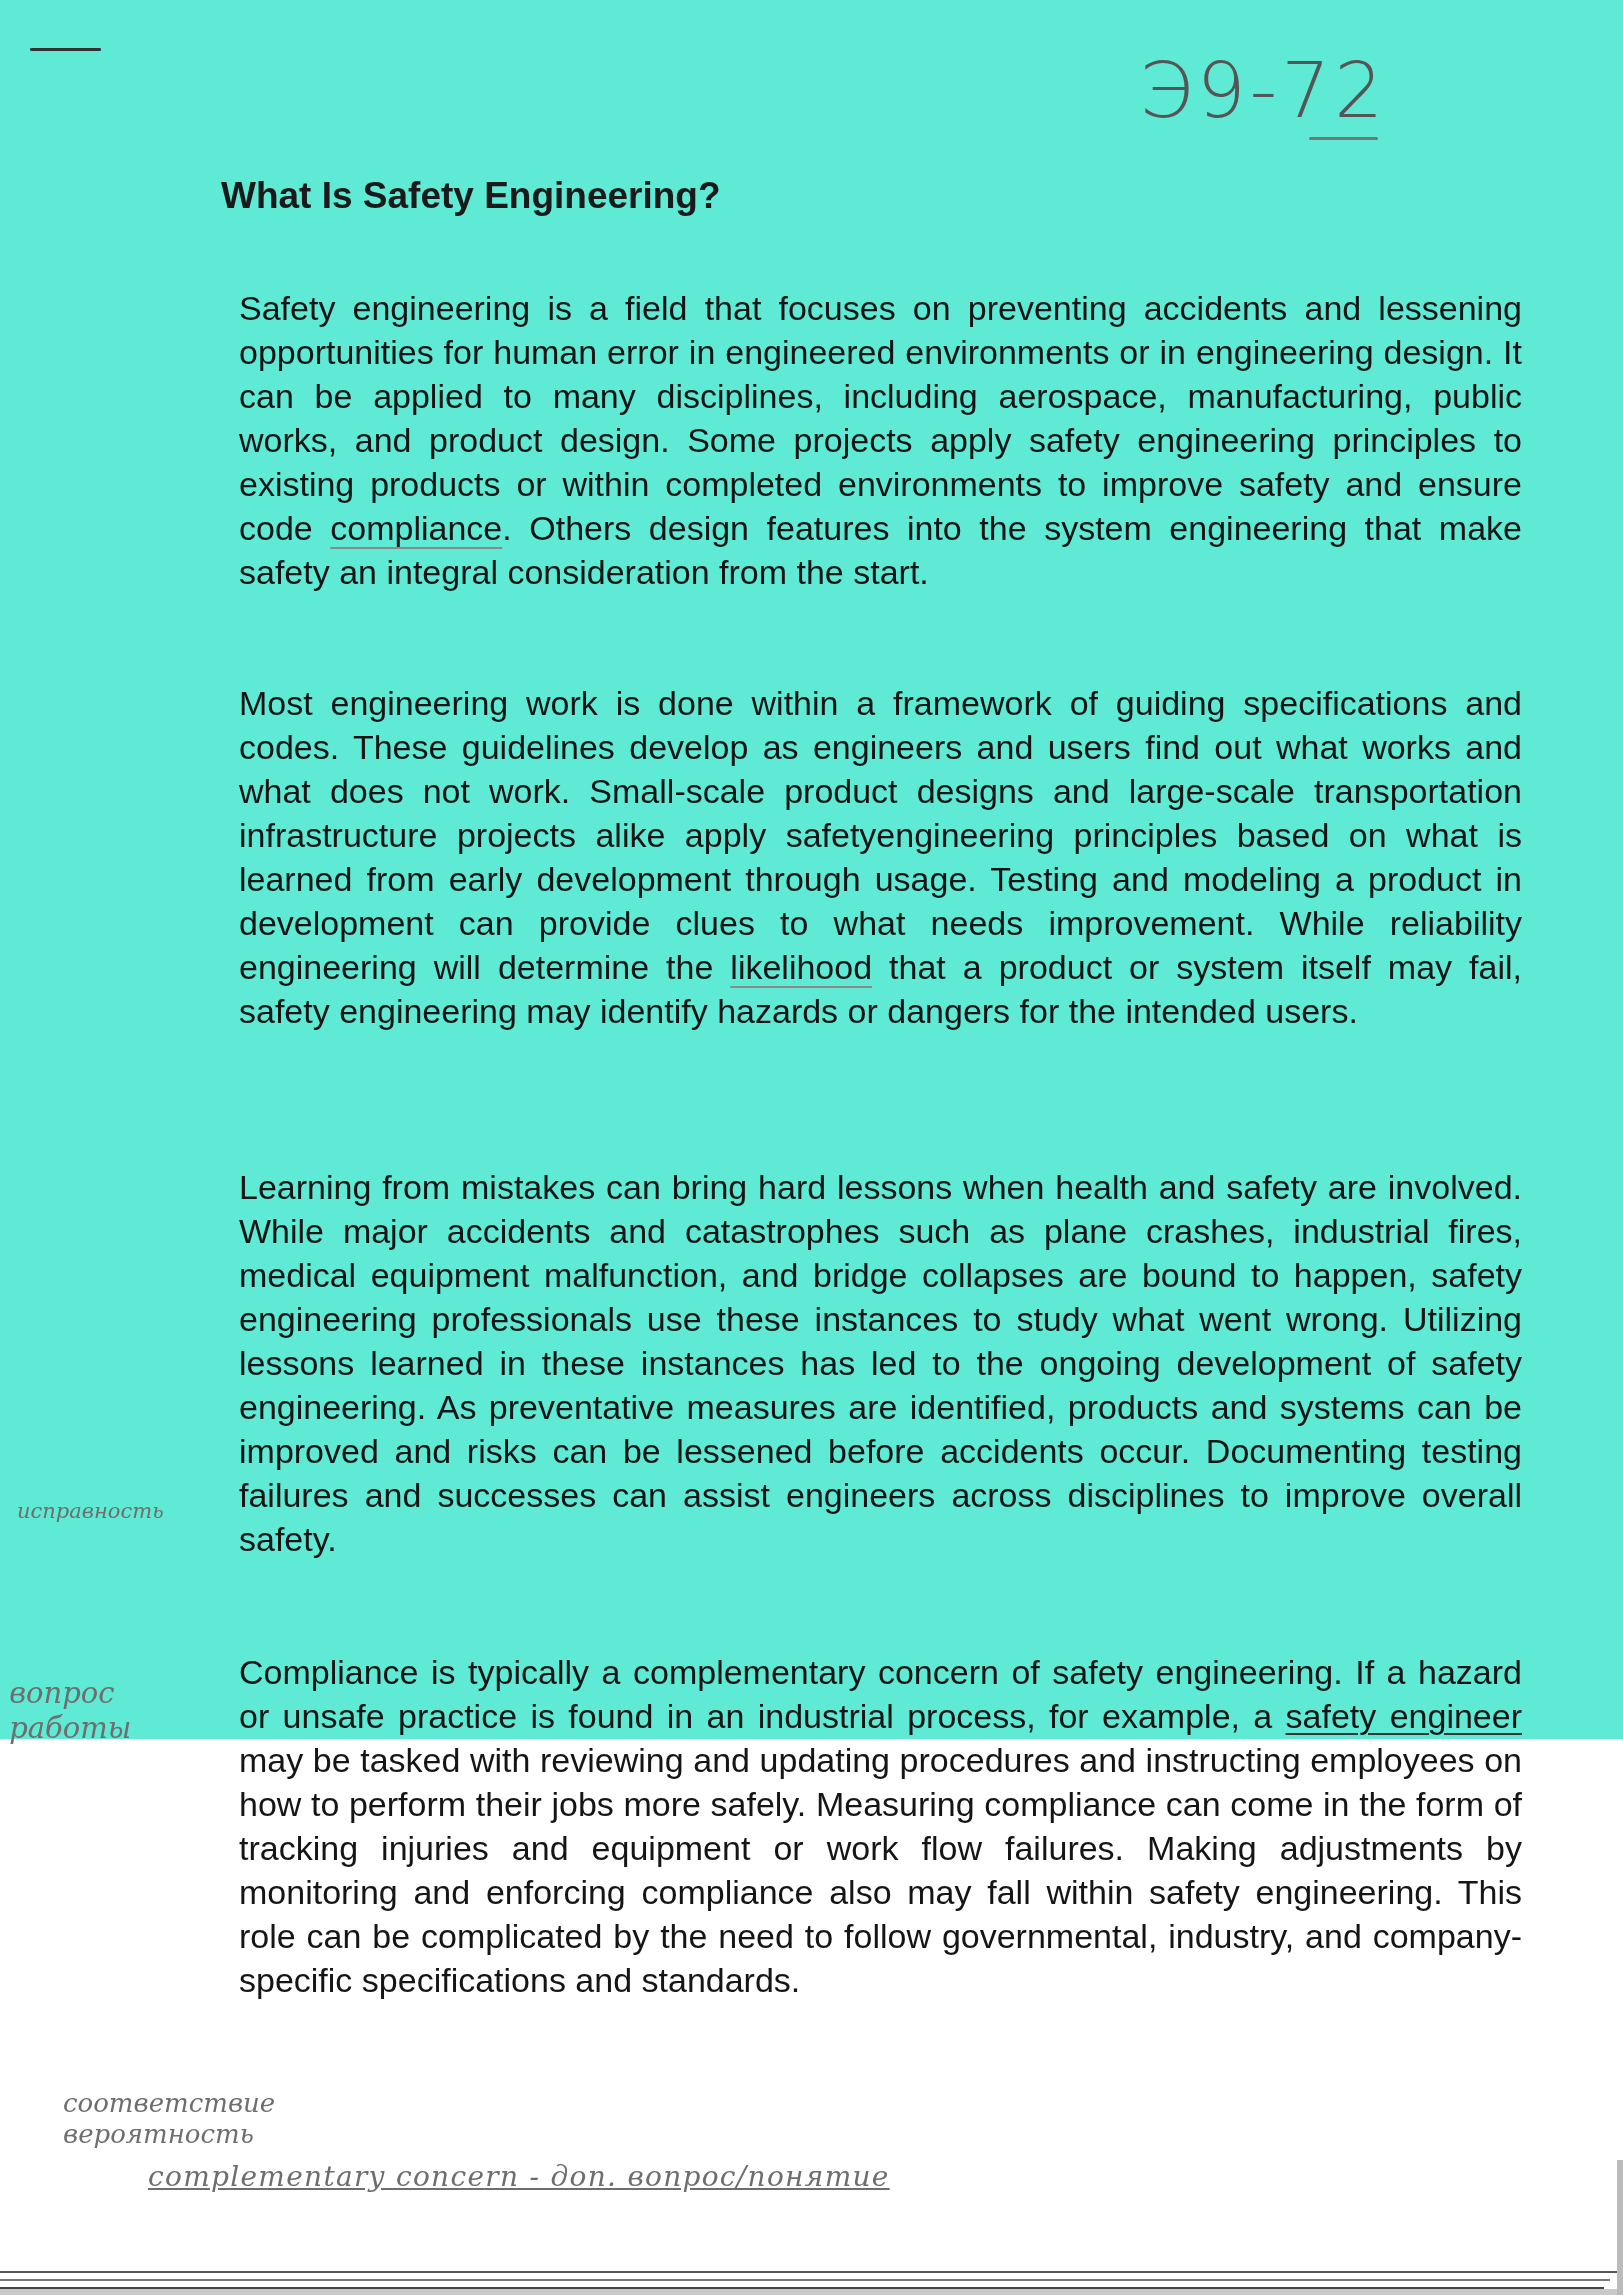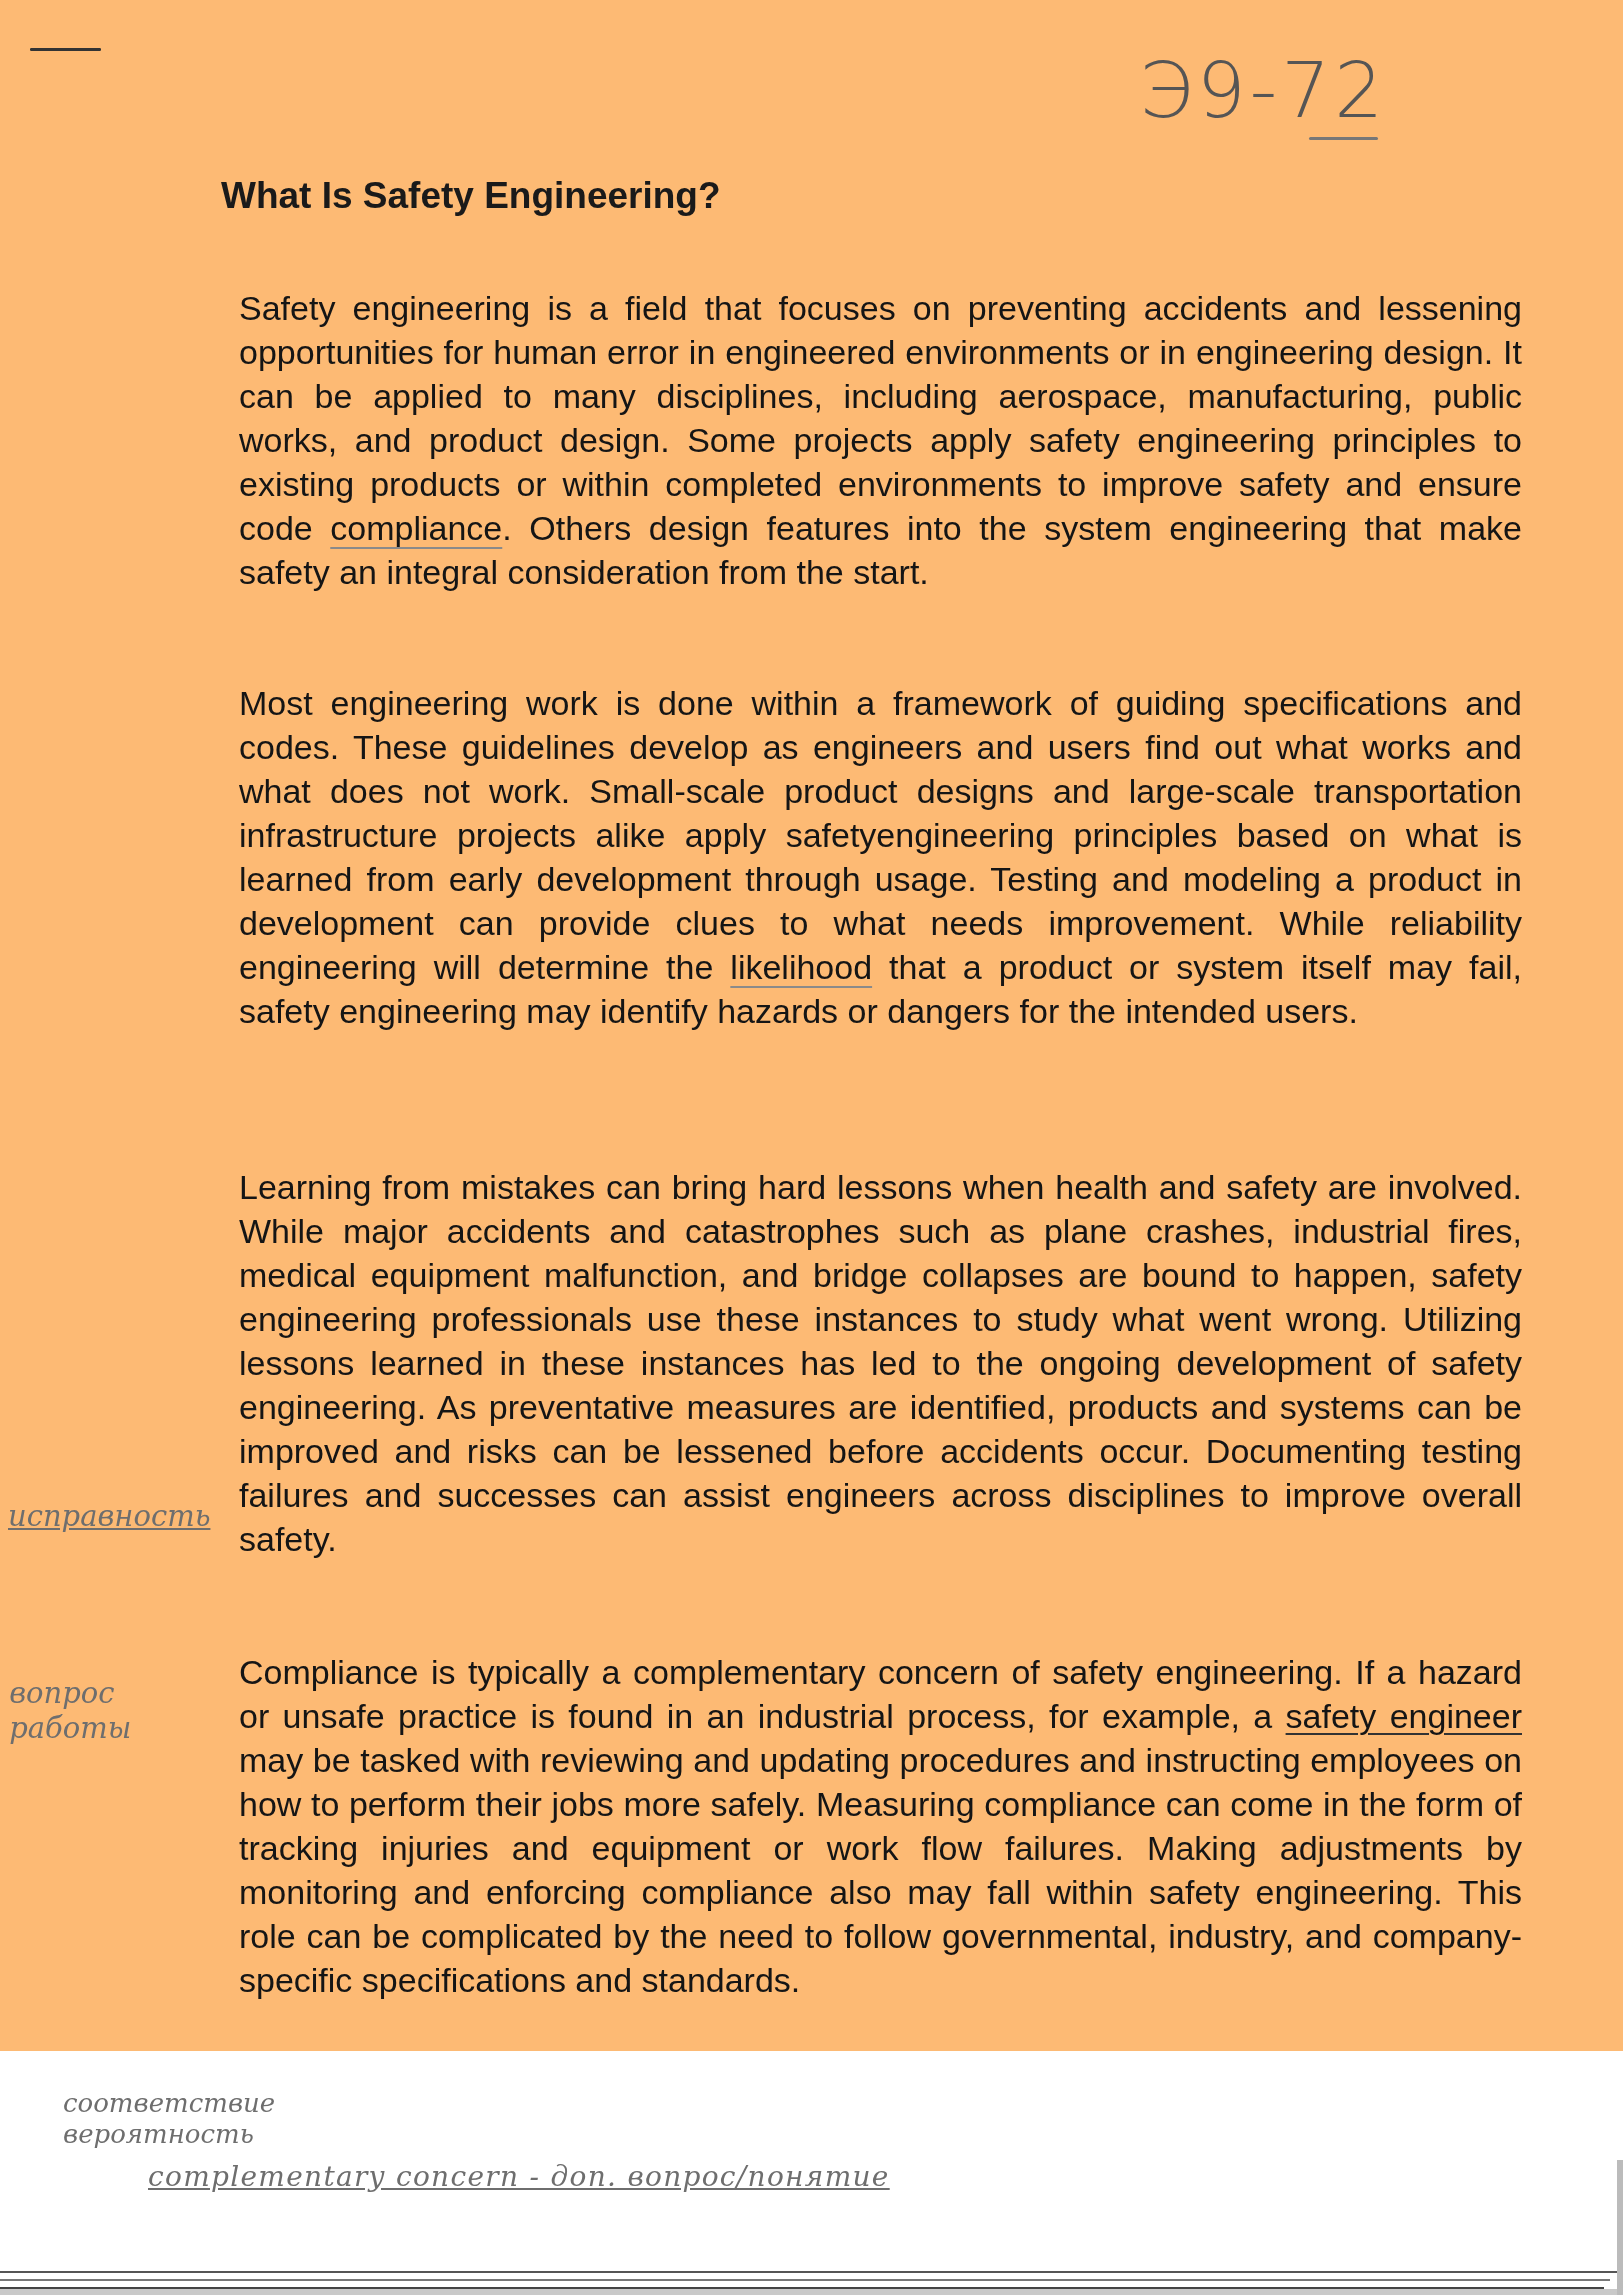--- a/index.html
+++ b/index.html
@@ -3,22 +3,22 @@
 <meta charset="utf-8">
 <style>
   html, body { margin: 0; padding: 0; }
   body {
     width: 1623px; height: 2295px; position: relative; overflow: hidden;
     background: #ffffff;
     font-family: "Liberation Sans", sans-serif;
     color: #111111;
   }
   .page {
-    position: absolute; left: 0; top: 0; width: 1623px; height: 2051px;
-    background: #fdba74;
+    position: absolute; left: 0; top: 0; width: 1623px; height: 1739px;
+    background: #5eead4;
   }
   .page-edge-1, .page-edge-2, .page-edge-3 {
     position: absolute; left: 0; height: 2px; background: #555;
   }
   .page-edge-1 { top: 2271px; width: 1617px; }
   .page-edge-2 { top: 2279px; width: 1610px; background:#777; }
   .page-edge-3 { top: 2287px; width: 1604px; background:#444; }
   .bottom-strip {
     position: absolute; left: 0; top: 2289px; width: 1623px; height: 6.5px; background: #c9c9c9;
   }
@@ -69,21 +69,21 @@
     text-decoration-thickness: 2px;
     text-underline-offset: 6.5px;
   }
   .ink-underline {
     text-decoration: underline;
     text-decoration-color: #333;
     text-decoration-thickness: 2px;
     text-underline-offset: 5.2px;
   }
 
-  .margin-note-1 { left: 8px; top: 1499px; font-size: 29px; text-decoration: underline; }
+  .margin-note-1 { left: 17px; top: 1499px; font-size: 21px; }
   .margin-note-2 { left: 9.2px; top: 1676px; font-size: 29px; line-height: 35px; }
   .bottom-note-1 { left: 63px; top: 2088px; font-size: 26px; line-height: 31px; }
   .bottom-note-2 { left: 148px; top: 2160px; font-size: 28px; letter-spacing: 1.3px; text-decoration: underline; }
   .bottom-note-3 { left: 337px; top: 2216px; font-size: 37px; letter-spacing: 1.3px; }
 </style>
 </head>
 <body>
 
 <div class="page">
   <div class="dash-mark"></div>

